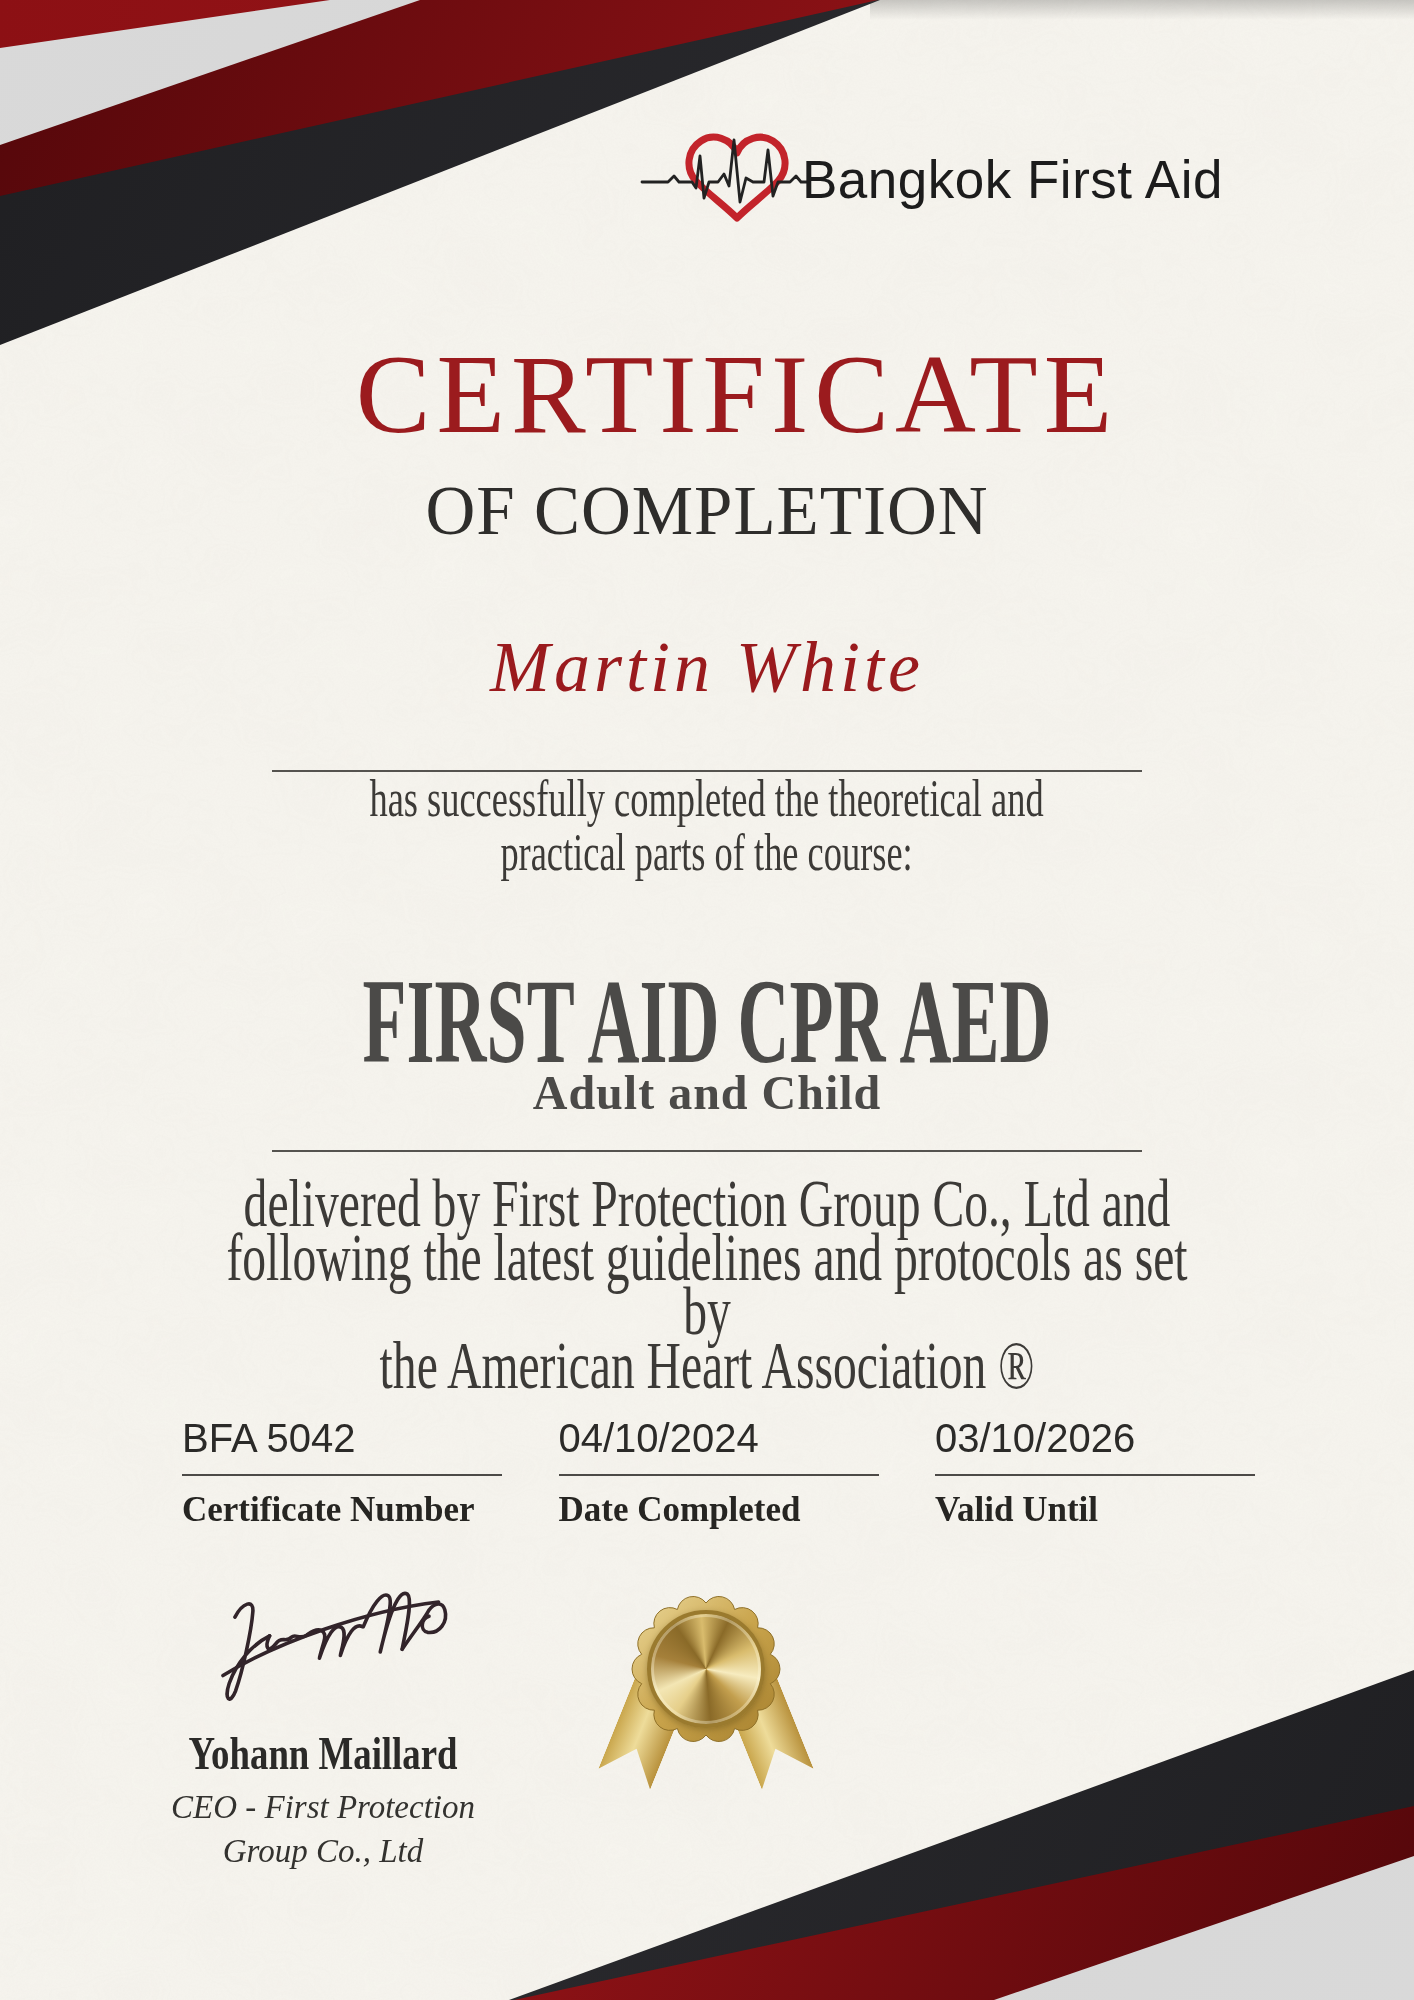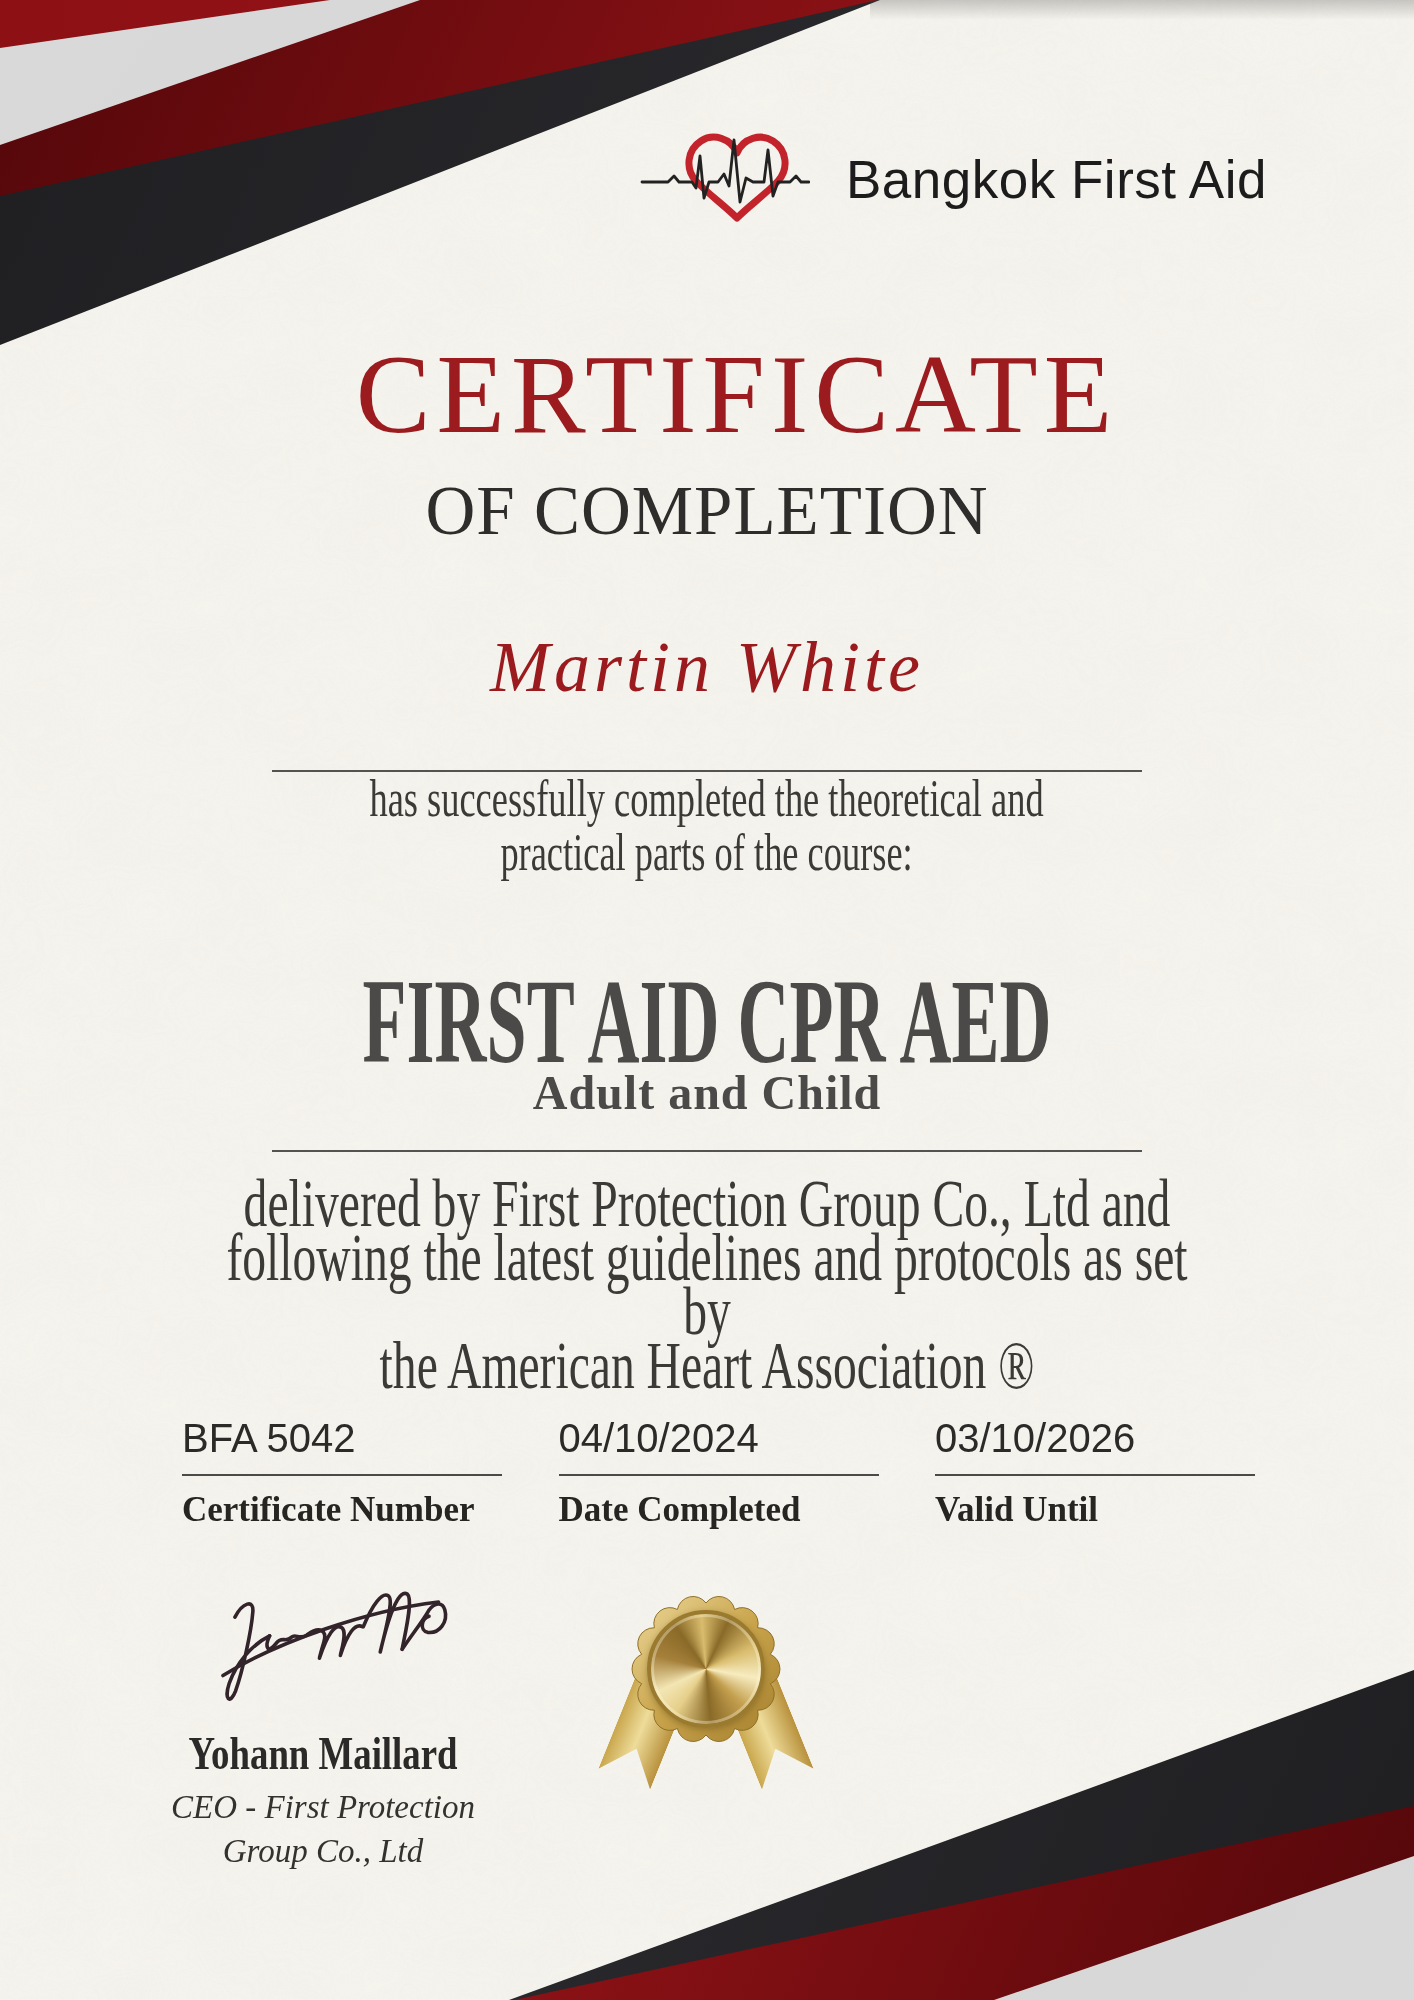--- a/index.html
+++ b/index.html
@@ -30,21 +30,21 @@
   .br-red{background:linear-gradient(295deg,#53070a 0%,#8e1216 40%,#a81b20 78%,#8e1216 100%);
           clip-path:polygon(1414px 2000px,514px 2000px,1414px 1806px);
           filter:drop-shadow(-4px -6px 8px rgba(0,0,0,.35));}
   .br-gray{background:linear-gradient(305deg,#d9d9d9 0%,#cfcfcf 100%);
            clip-path:polygon(1414px 2000px,994px 2000px,1414px 1856px);
            filter:drop-shadow(-5px -6px 9px rgba(0,0,0,.45));}
   .edge-shade{position:absolute;top:0;left:870px;right:0;height:20px;z-index:3;
               background:linear-gradient(to bottom,rgba(60,60,60,.25),rgba(60,60,60,0));pointer-events:none;}
 
   
-  .logo{position:absolute;left:640px;top:128px;display:flex;align-items:center;z-index:4;gap:44px;}
+  .logo{position:absolute;left:640px;top:128px;display:flex;align-items:center;z-index:4;}
   .logo-text{margin-left:-8px;}
   .brand-name{font-family:"Liberation Sans",sans-serif;font-size:53px;line-height:1.02;
               color:#1c1c1c;letter-spacing:.5px;}
   .brand-tagline{font-family:"Liberation Sans",sans-serif;font-size:24px;font-weight:bold;
                  color:#c2212b;letter-spacing:.2px;margin-top:2px;}
 
   
   .cblock{position:absolute;left:0;width:1414px;text-align:center;z-index:4;}
   .title{top:338px;font-size:112px;line-height:1;color:#9b1b1e;letter-spacing:6px;padding-left:30px;}
   .subtitle{top:477px;font-size:69px;line-height:1;color:#2e2d2b;letter-spacing:1px;}

